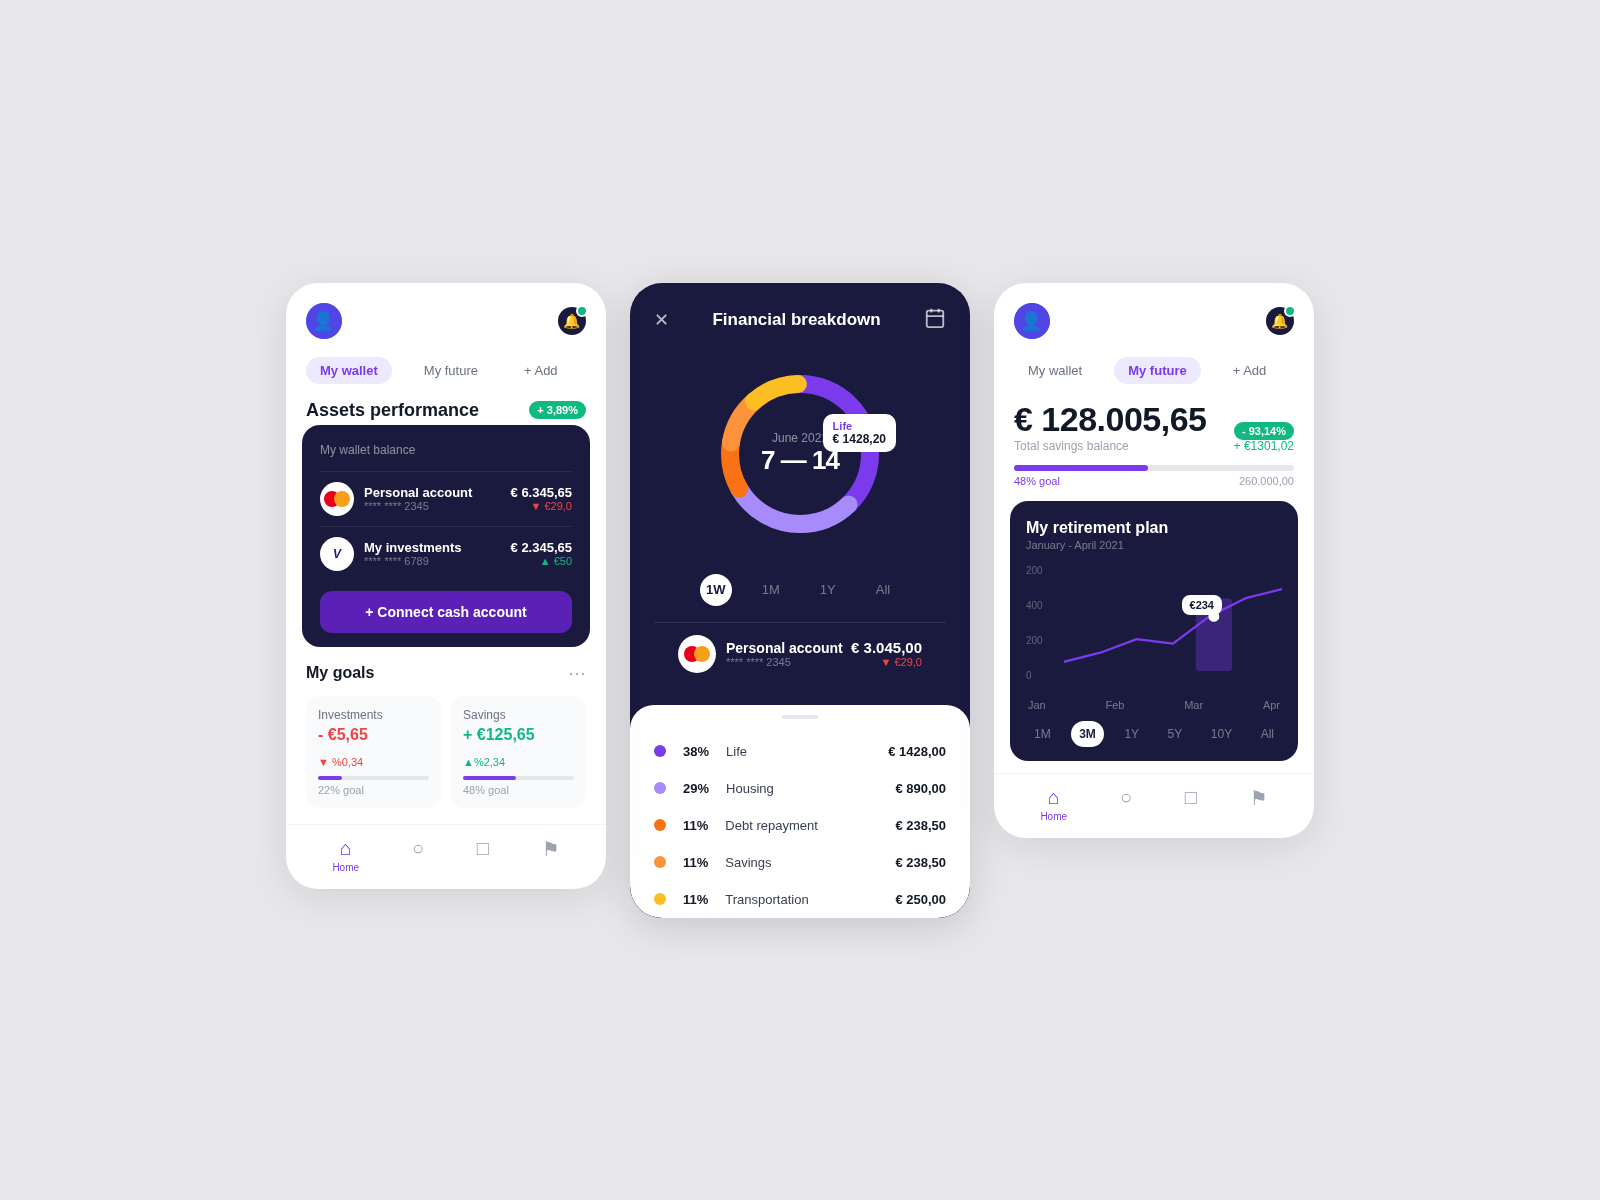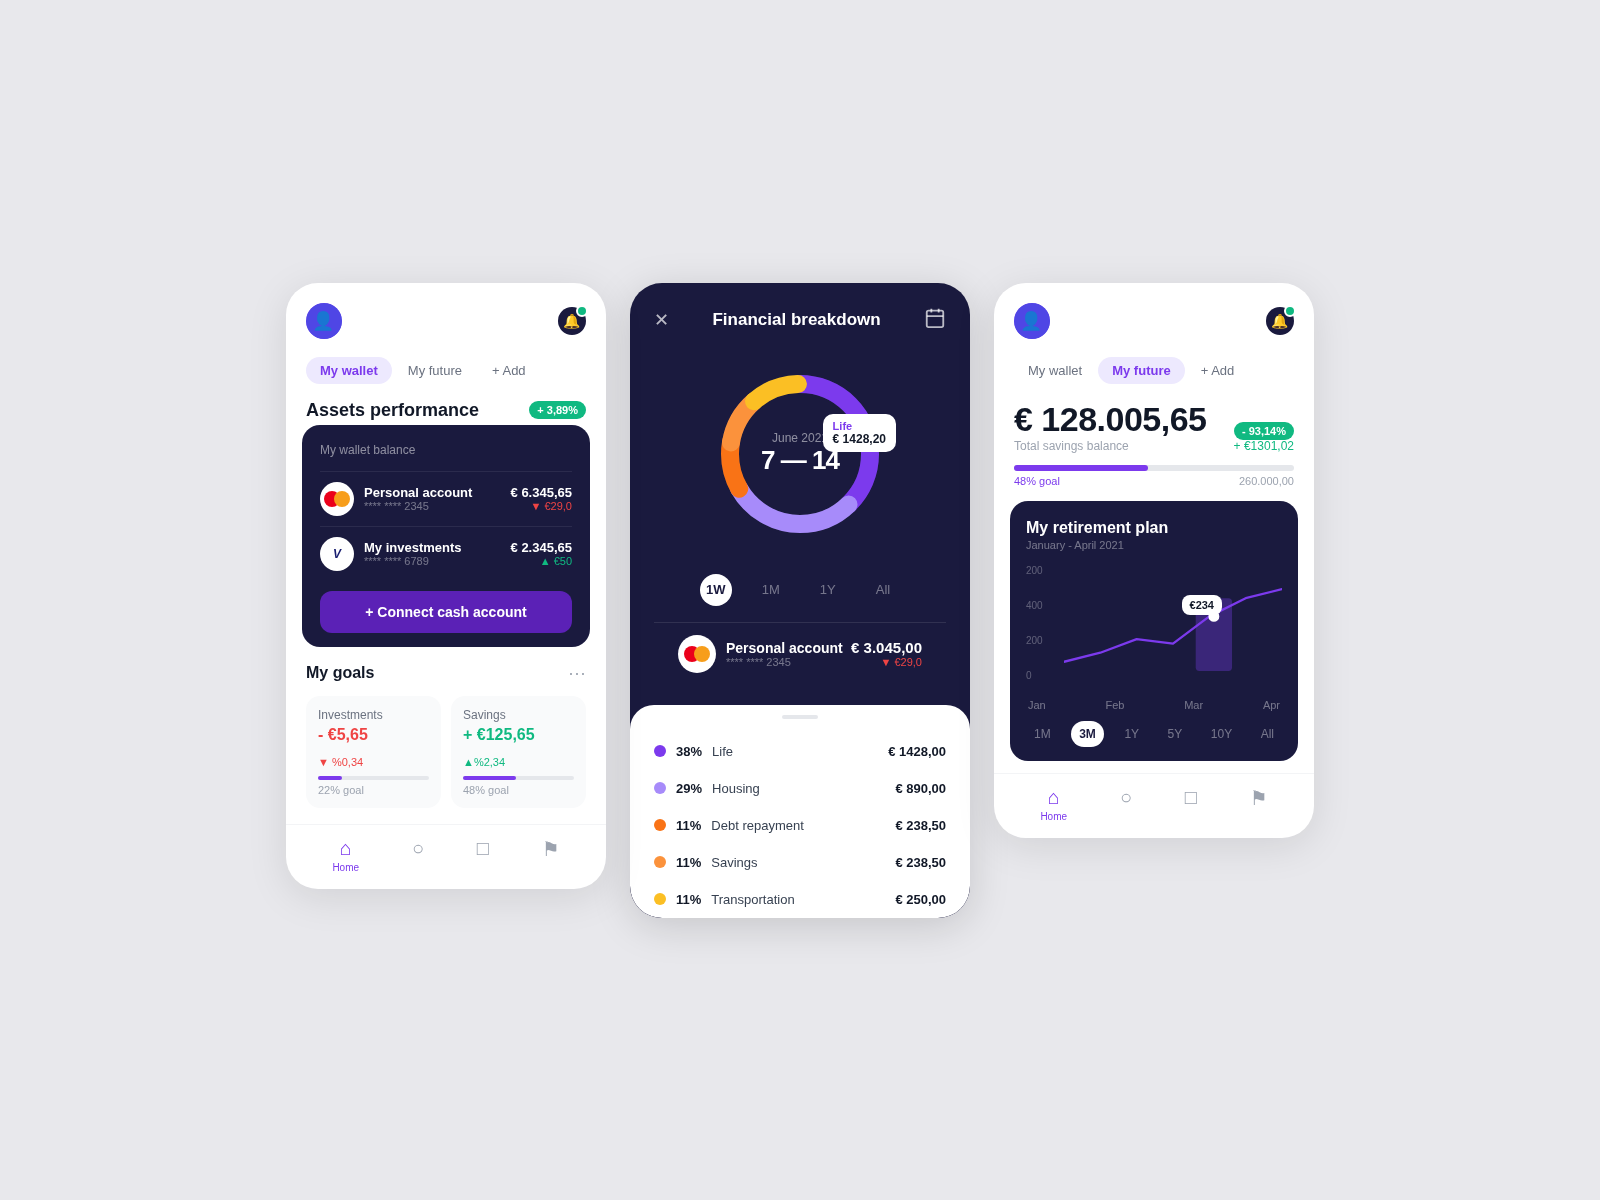--- a/index.html
+++ b/index.html
@@ -70,21 +70,21 @@
       background: #10b981;
       border-radius: 50%;
       position: absolute;
       top: -2px; right: -2px;
       border: 2px solid white;
     }
 
     
     .tabs {
       display: flex;
-      gap: 2px;
+      gap: 18px;
       padding: 8px 20px 16px;
       align-items: center;
     }
     .tab {
       padding: 6px 14px;
       border-radius: 20px;
       font-size: 13px;
       font-weight: 500;
       cursor: pointer;
       color: #6b7280;
@@ -416,21 +416,21 @@
     }
     .breakdown-item {
       display: flex;
       align-items: center;
       justify-content: space-between;
       padding: 11px 24px;
     }
     .breakdown-left {
       display: flex;
       align-items: center;
-      gap: 10px;
+      gap: 17px;
     }
     .dot {
       width: 12px; height: 12px;
       border-radius: 50%;
       flex-shrink: 0;
     }
     .breakdown-pct {
       font-size: 13px;
       font-weight: 700;
       color: #111827;

